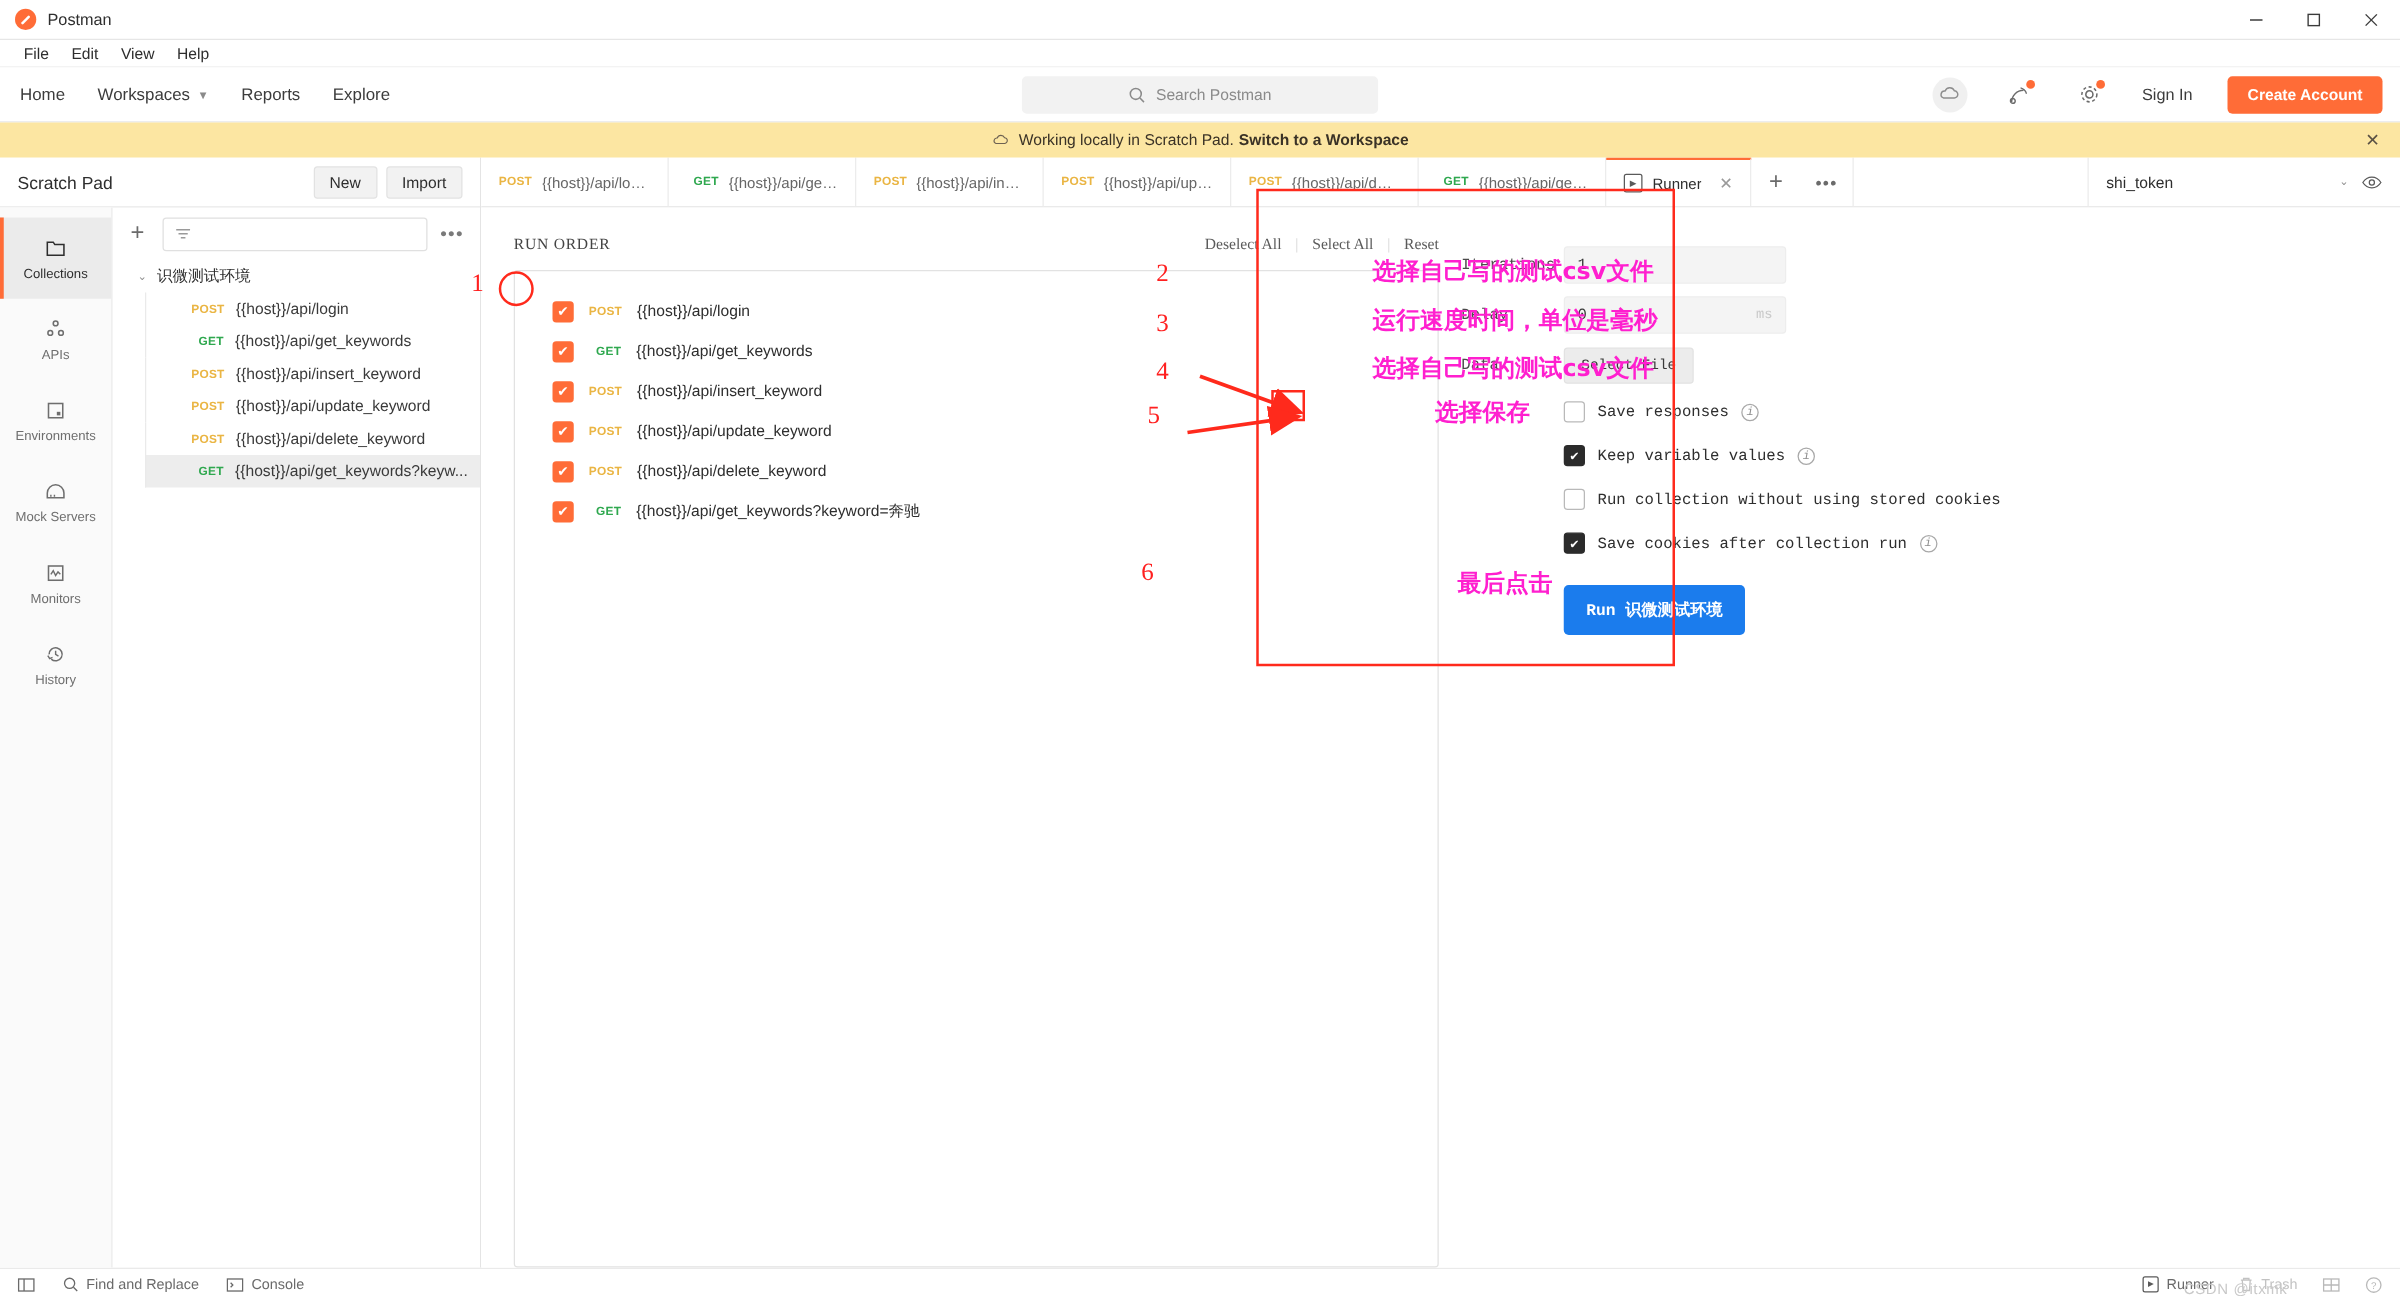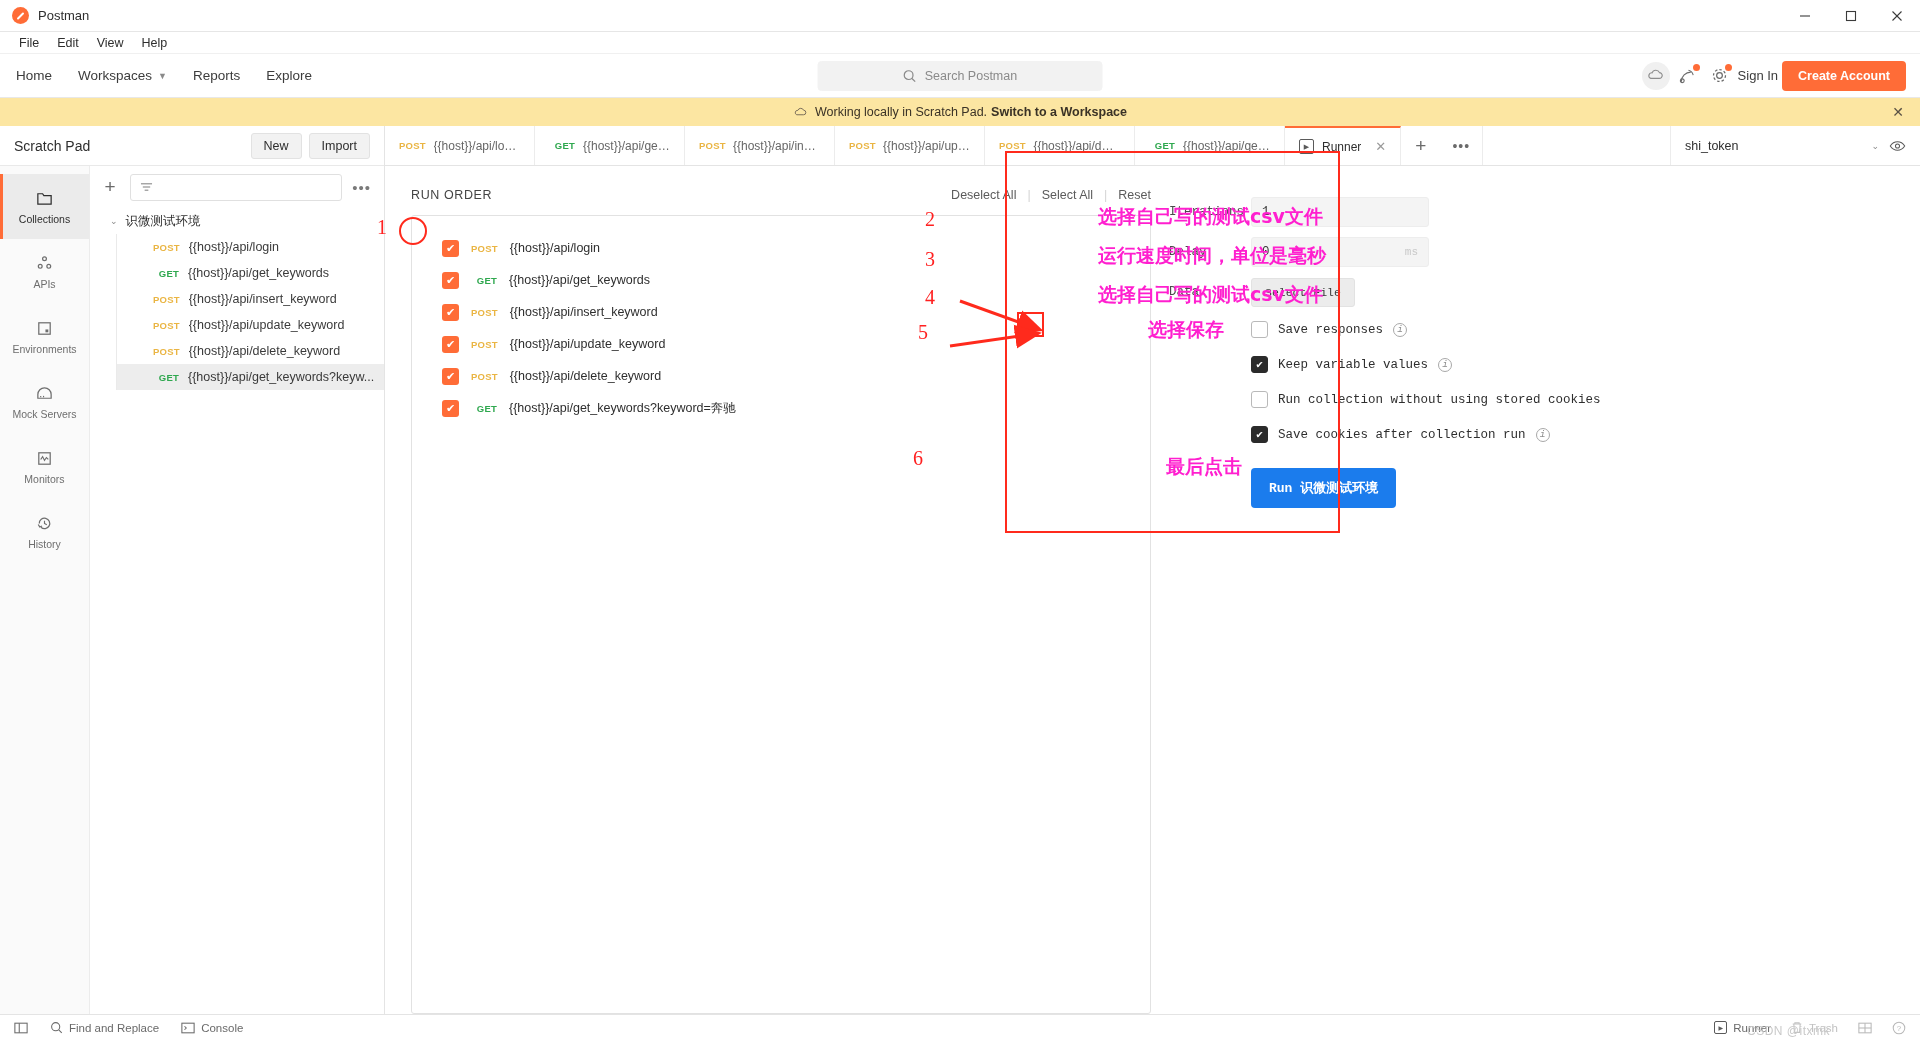--- a/index.html
+++ b/index.html
@@ -32,21 +32,21 @@
   .navbar { height: 44px; background: #fff; display: flex; align-items: center;
     padding: 0 14px 0 16px; border-bottom: 1px solid #e8e8e8; position: relative; }
   .nav-link { font-size: 13.5px; color: #3c3c3c; margin-right: 26px; display: flex;
     align-items: center; gap: 6px; }
   .chev { font-size: 9px; color: #8a8a8a; }
   .search-box { position: absolute; left: 50%; transform: translateX(-50%);
     width: 285px; height: 30px; background: #f2f2f2; border-radius: 4px;
     display: flex; align-items: center; justify-content: center; gap: 8px;
     border: 1px solid #f2f2f2; }
   .search-ph { font-size: 12.5px; color: #8a8a8a; }
-  .nav-right { margin-left: auto; display: flex; align-items: center; gap: 4px; }
+  .nav-right { margin-left: auto; display: flex; align-items: center; gap: 28px; }
   .icon-btn { width: 28px; height: 28px; display: flex; align-items: center; justify-content: center;
     position: relative; color: #6b6b6b; }
   .icon-btn.roundbg { background: #f0f0f0; border-radius: 50%; }
   .dot-badge { position: absolute; top: 2px; right: 2px; width: 7px; height: 7px;
     border-radius: 50%; background: #ff6c37; }
   .signin { font-size: 13px; color: #3c3c3c; }
   .create-acct { background: #ff6c37; color: #fff; font-size: 12.5px; font-weight: bold;
     padding: 8px 16px; border-radius: 4px; }
 
   
@@ -108,21 +108,21 @@
     font-size: 14px; letter-spacing: 1px; border-right: 1px solid #ececec; }
   .envsel { margin-left: auto; display: flex; align-items: center; gap: 10px; padding: 0 14px;
     border-left: 1px solid #ececec; min-width: 250px; }
   .envsel .name { font-size: 12.5px; color: #2e2e2e; flex: 1; }
   .eye { color: #5a5a5a; }
 
   
   .runnerbody { flex: 1; display: flex; padding: 22px 26px 0 26px; gap: 0; min-height: 0;
     position: relative; background: #fff; }
   .runorder { width: 740px; display: flex; flex-direction: column; }
-  .ro-head { display: flex; align-items: center; margin-bottom: 13px; }
+  .ro-head { display: flex; align-items: center; margin-bottom: 13px; font-family: Liberation Serif, serif; }
   .ro-title { font-size: 12.5px; color: #444; letter-spacing: .6px; }
   .ro-actions { margin-left: auto; display: flex; align-items: center; gap: 11px;
     font-size: 12.5px; color: #5b5b5b; }
   .ro-actions .sep { color: #d5d5d5; }
   .ro-list { flex: 1; border: 1px solid #e2e2e2; border-radius: 3px; padding: 16px 0 0 0;
     overflow: hidden; }
   .ro-item { height: 32px; display: flex; align-items: center; gap: 12px; padding-left: 30px; }
   .cbx { width: 17px; height: 17px; border-radius: 3px; flex: 0 0 auto;
     display: flex; align-items: center; justify-content: center; }
   .cbx.orange { background: #ff6c37; color: #fff; font-size: 11px; }

